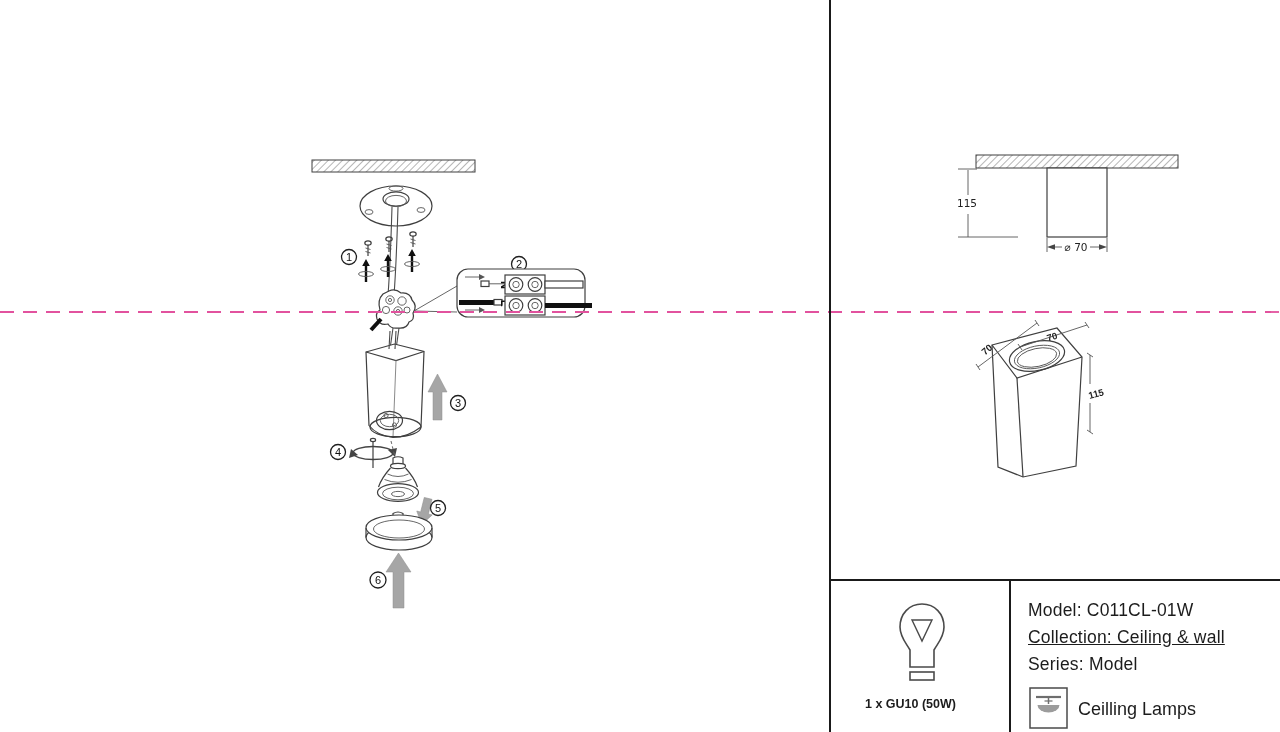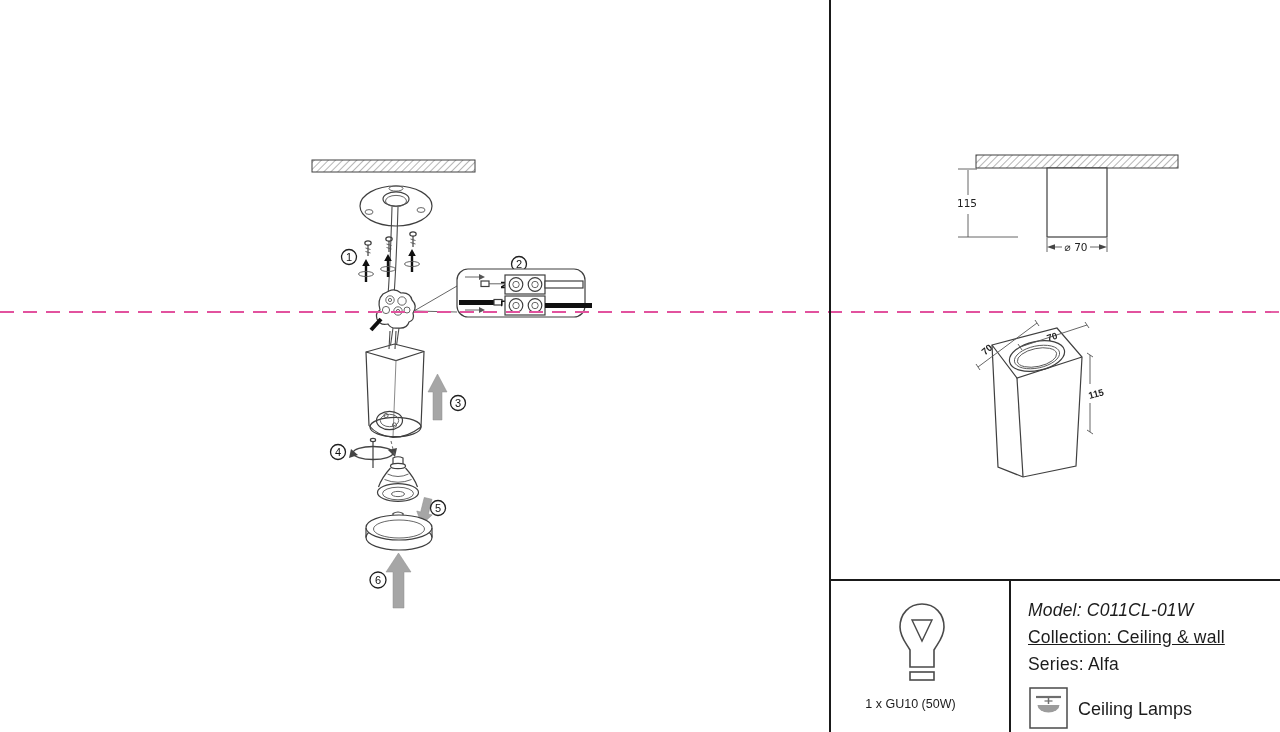--- a/index.html
+++ b/index.html
@@ -15,21 +15,21 @@
   .grayarrow{fill:#a6a6a6;stroke:#8d8d8d;stroke-width:0.5;}
   .blackarrow{fill:#101010;stroke:none;}
   .badge-c{fill:#fff;stroke:#1f1f1f;stroke-width:1.3;}
   .badge-t{font-size:11px;fill:#111;text-anchor:middle;}
   .dimtext{font-size:10.5px;fill:#222;text-anchor:middle;
            font-family:"DejaVu Sans","Liberation Sans",sans-serif;}
   .isotext{font-size:9.5px;font-weight:700;fill:#222;text-anchor:middle;}
   .conn-lbl{font-size:11px;font-weight:700;fill:#111;text-anchor:middle;}
   .overlay{position:absolute;white-space:nowrap;}
   .spec-text{left:830px;top:697px;width:161px;text-align:center;
-             font-size:12.5px;font-weight:400;}
+             font-size:12.5px;font-weight:700;}
   .model-line{left:1028px;font-size:17.5px;letter-spacing:0.2px;}
   .category-text{left:1078px;top:699px;font-size:18px;}
 </style>
 </head>
 <body>
 
 <svg id="art" width="1280" height="732" viewBox="0 0 1280 732">
   <defs>
     <pattern id="hatch" width="5" height="5" patternUnits="userSpaceOnUse" patternTransform="rotate(45)">
       <line x1="0" y1="0" x2="0" y2="5" stroke="#6e6e6e" stroke-width="1"></line>
@@ -269,16 +269,16 @@
   <g>
     <rect x="1030" y="688" width="37" height="40" fill="#fff" stroke="#4a4a4a" stroke-width="1.5"></rect>
     <line x1="1036" y1="697" x2="1061" y2="697" stroke="#6e6e6e" stroke-width="2.2"></line>
     <line x1="1048.5" y1="697" x2="1048.5" y2="704" stroke="#6e6e6e" stroke-width="1.5"></line>
     <line x1="1044.5" y1="701" x2="1052.5" y2="701" stroke="#6e6e6e" stroke-width="1.2"></line>
     <path d="M1037.5,705 A11,7.5 0 0 0 1059.5,705 Z" fill="#9c9c9c"></path>
   </g>
 </svg>
 
 <div class="overlay spec-text">1 x GU10 (50W)</div>
-<div class="overlay model-line" style="top:600px;font-style:italic;">Model: C011CL-01W</div>
+<div class="overlay model-line" style="top:600px;">Model: C011CL-01W</div>
 <div class="overlay model-line" style="top:627px;text-decoration:underline;">Collection: Ceiling &amp; wall</div>
-<div class="overlay model-line" style="top:654px;">Series: Alfa</div>
-<div class="overlay category-text">Ceiling Lamps</div>
+<div class="overlay model-line" style="top:654px;">Series: Model</div>
+<div class="overlay category-text">Ceilling Lamps</div>
 
 </body></html>

